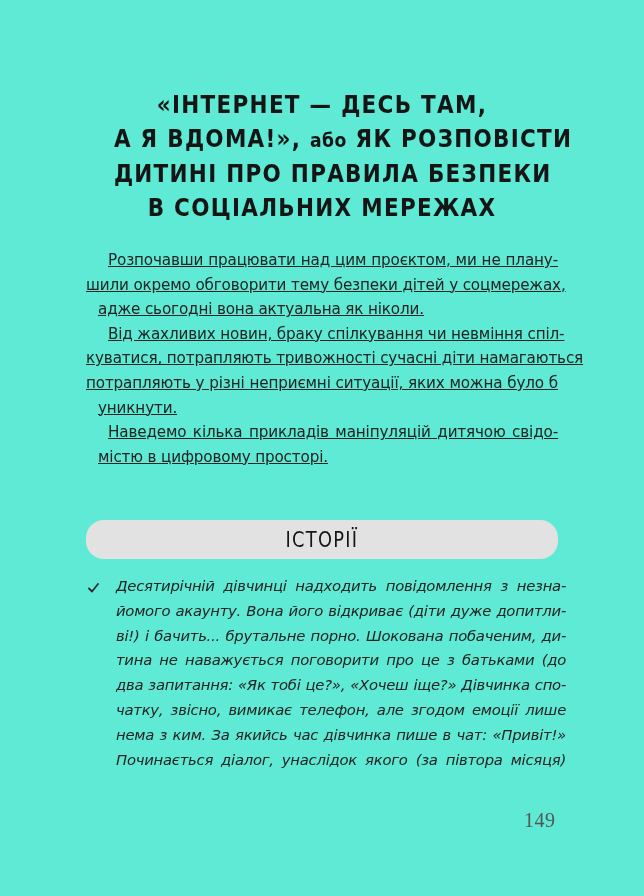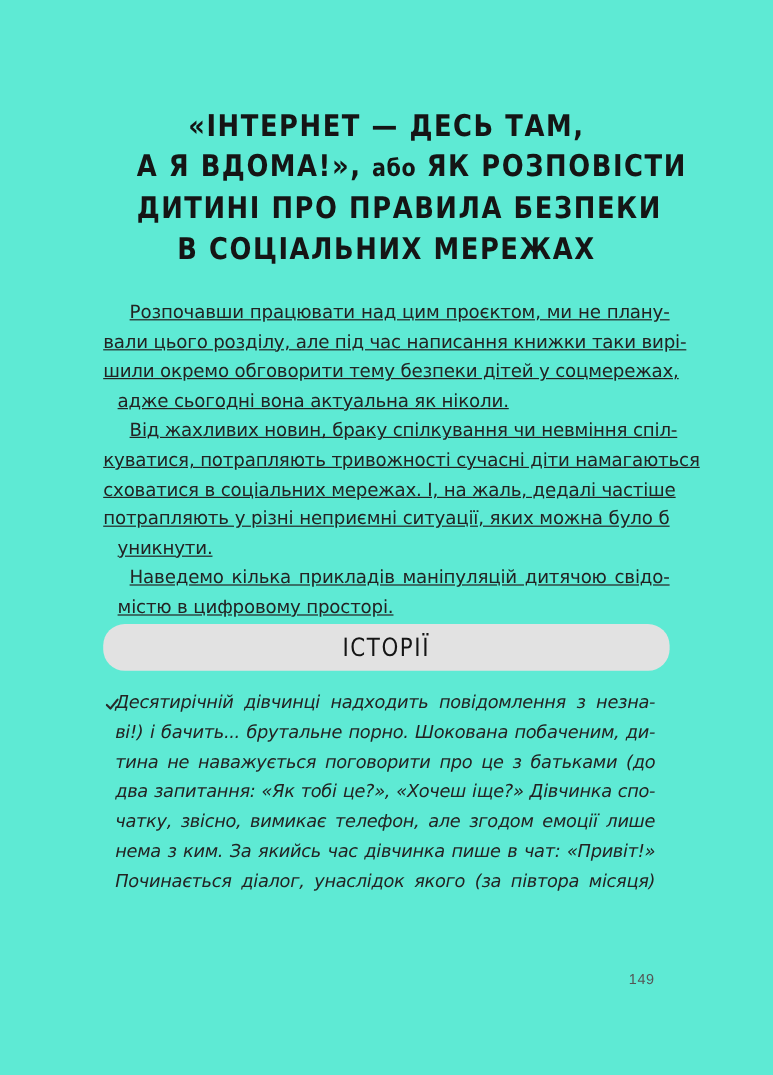--- a/index.html
+++ b/index.html
@@ -95,68 +95,66 @@
       width: 472px;
     }
     .check {
       position: absolute;
       left: 2px;
       top: 6px;
       width: 11px;
       height: 12px;
     }
     .list-text {
-      margin-left: 10px;
+      margin-left: 30px;
       width: 450px;
       font-family: "DejaVu Sans", sans-serif;
       font-style: italic;
       font-size: 14.8px;
       line-height: 24.8px;
       color: #232323;
       letter-spacing: -0.25px;
     }
     .list-text .line {
       display: block;
       white-space: nowrap;
       text-align: justify;
       text-align-last: justify;
     }
     .page-number {
       position: absolute;
       left: 524px;
       top: 809px;
-      font-family: Liberation Sans, sans-serif;
-      font-size: 12px;
+      font-family: Liberation Serif, serif;
+      font-size: 20px;
       color: #555555;
       letter-spacing: 0.5px;
     }
   </style>
 </head>
 <body>
 
 <div class="page">
 
   <h1 class="title" style="margin:0;">
     <span class="tline">«ІНТЕРНЕТ — ДЕСЬ ТАМ,</span>
     <span class="tline"><span>А Я ВДОМА!»,</span> <span class="small">або</span> <span>ЯК РОЗПОВІСТИ</span></span>
     <span class="tline">ДИТИНІ ПРО ПРАВИЛА БЕЗПЕКИ</span>
     <span class="tline">В СОЦІАЛЬНИХ МЕРЕЖАХ</span>
   </h1>
 
   <div class="body-text">
     <div>
       <span class="line indent">Розпочавши працювати над цим проєктом, ми не плану-</span>
-      <span class="line">вали цього розділу, але під час написання книжки таки вирі-</span>
       <span class="line">шили окремо обговорити тему безпеки дітей у соцмережах,</span>
       <span class="line last">адже сьогодні вона актуальна як ніколи.</span>
     </div>
     <div>
       <span class="line indent">Від жахливих новин, браку спілкування чи невміння спіл-</span>
       <span class="line">куватися, потрапляють тривожності сучасні діти намагаються</span>
-      <span class="line">сховатися в соціальних мережах. І, на жаль, дедалі частіше</span>
       <span class="line">потрапляють у різні неприємні ситуації, яких можна було б</span>
       <span class="line last">уникнути.</span>
     </div>
     <div>
       <span class="line indent">Наведемо кілька прикладів маніпуляцій дитячою свідо-</span>
       <span class="line last">містю в цифровому просторі.</span>
     </div>
   </div>
 
   <div class="pill">
@@ -165,20 +163,21 @@
 
   <div class="list">
     <div style="position:relative;">
       <span class="check">
         <svg width="11" height="12" viewBox="0 0 11 12">
           <path d="M1 6.5 L4 9.5 L10 2" fill="none" stroke="#2a2a2a" stroke-width="1.8" stroke-linecap="round" stroke-linejoin="round"></path>
         </svg>
       </span>
       <div class="list-text">
         <span class="line">Десятирічній дівчинці надходить повідомлення з незна-</span>
+        <span class="line">йомого акаунту. Вона його відкриває (діти дуже допитли-</span>
         <span class="line">ві!) і бачить... брутальне порно. Шокована побаченим, ди-</span>
         <span class="line">тина не наважується поговорити про це з батьками (до</span>
         <span class="line">два запитання: «Як тобі це?», «Хочеш іще?» Дівчинка спо-</span>
         <span class="line">чатку, звісно, вимикає телефон, але згодом емоції лише</span>
         <span class="line">нема з ким. За якийсь час дівчинка пише в чат: «Привіт!»</span>
         <span class="line">Починається діалог, унаслідок якого (за півтора місяця)</span>
       </div>
     </div>
   </div>
 

